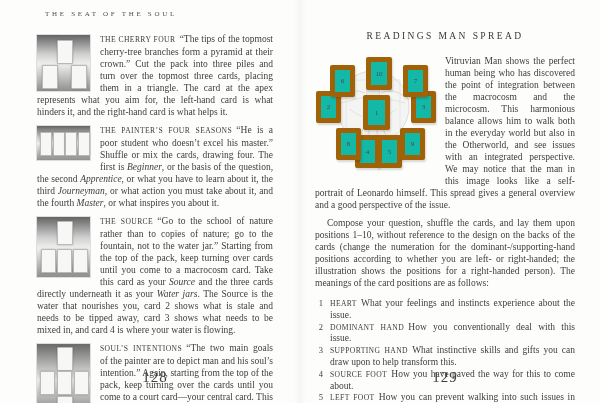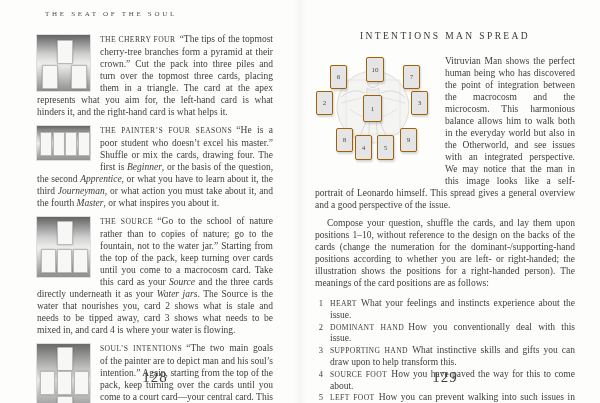--- a/index.html
+++ b/index.html
@@ -49,21 +49,21 @@
   }
   .content {
     position:absolute; top:55px; left:0; width:260px;
     font-size:9.5px; line-height:12px; text-align:justify;
   }
   .diagram {
     float:left; width:118px; height:112px; margin:2px 12px 8px 0; position:relative;
   }
   .diagram svg { position:absolute; left:0; top:0; }
   .dcard {
-    position:absolute; background:#e5e5e5; border:1px solid #a16207; border-radius:2px;
+    position:absolute; background:#14b8a6; border:5px solid #a16207; border-radius:2px;
     box-shadow:1px 1.5px 2px rgba(0,0,0,0.15);
     display:flex; align-items:center; justify-content:center;
     font-size:7px; color:#4a4a4a;
   }
   p.intro { margin:0; }
   p.instructions { margin:6px 0 0 0; text-indent:12px; }
   .plist { margin:9px 0 0 0; padding:0; list-style:none; line-height:11.8px; }
   .plist li { position:relative; padding-left:15px; }
   .plist .num { position:absolute; left:-4px; top:0; width:12px; text-align:right; font-size:8.5px; }
   .page-number {
@@ -114,21 +114,21 @@
             <div class="tcard" style="left: 37px; top: 27px; width: 13px; height: 22px;"></div>
             <div class="tcard" style="left: 20px; top: 52px; width: 14px; height: 22px;"></div>
           </div>
           <p class="section-text"><span class="sc">SOUL’S INTENTIONS </span><span>“The two main goals of the painter are to depict man and his soul’s intention.” Again, starting from the top of the pack, keep turning over the cards until you come to a court card—your central card. This is an aspect of yourself, and the four cards directly following it show: what face you show to the world; what you hide from the world; the face of which you are ashamed; and the face you have yet to develop. Starting at the top and moving clockwise, place these four cards around the middle court card, reading all four in relation to it.</span></p>
         </div>
       </div>
     <div class="page-number">128</div>
   </div>
 
   <div class="page page-right">
-    <h1 class="title">INTENTIONS MAN SPREAD</h1>
+    <h1 class="title">READINGS MAN SPREAD</h1>
 
     <div class="content">
       <div class="diagram">
         <svg width="118" height="112" viewBox="0 0 118 112">
           <circle cx="58" cy="50" r="36" fill="#f4f4f2" stroke="#dcdcda" stroke-width="1"></circle>
           <rect x="31" y="23" width="54" height="54" fill="none" stroke="#e4e4e2" stroke-width="0.8"></rect>
           <circle cx="58" cy="25" r="5.5" fill="none" stroke="#d6d6d4" stroke-width="0.9"></circle>
           <path d="M 52 31 Q 58 35 64 31 L 66 58 Q 58 62 50 58 Z" fill="#ececea" stroke="#d8d8d6" stroke-width="0.8"></path>
           <path d="M 50 36 Q 38 30 26 40 M 66 36 Q 78 30 90 40" fill="none" stroke="#d6d6d4" stroke-width="0.9"></path>
           <path d="M 50 40 L 26 46 M 66 40 L 90 46" fill="none" stroke="#dedddb" stroke-width="0.8"></path>

